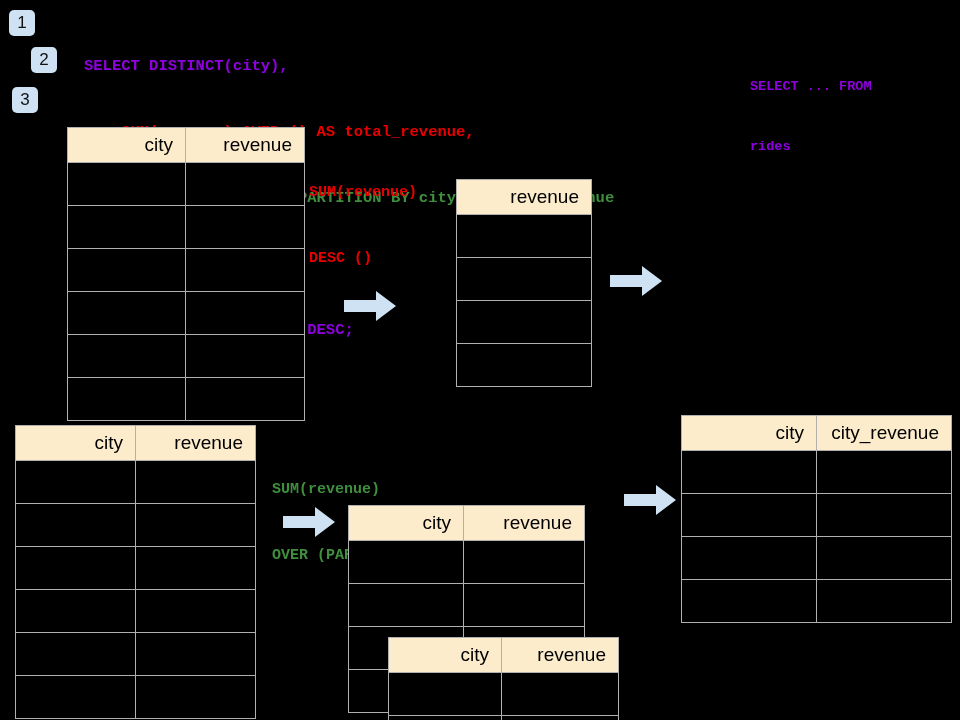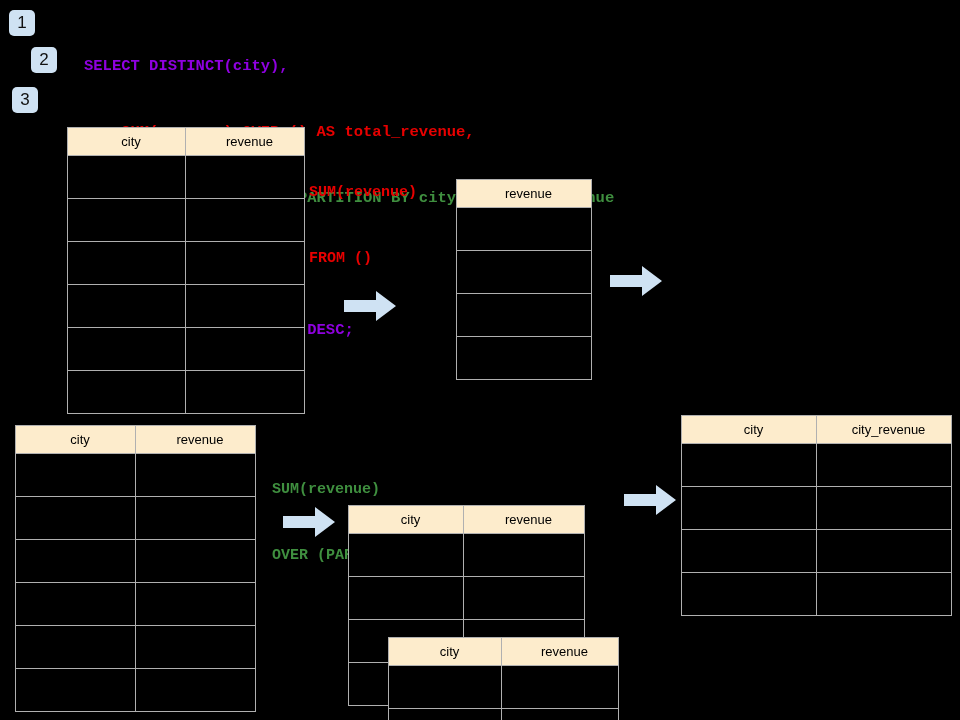--- a/index.html
+++ b/index.html
@@ -75,23 +75,23 @@
   .tbl th, .tbl td {
     border: 1px solid #b0b0b0;
     padding: 0;
     margin: 0;
   }
   .tbl th {
     background: #fdeccc;
     color: #000000;
     font-family: "Liberation Sans", sans-serif;
     font-weight: normal;
-    font-size: 13px;
-    text-align: center;
-    padding: 6px 0 6px 9px;
+    font-size: 19px;
+    text-align: right;
+    padding: 6px 12px 6px 9px;
     height: 28px;
     box-sizing: border-box;
   }
   .tbl td {
     background: #000000;
     height: 42px;
   }
 
   
   .arrow {
@@ -108,24 +108,28 @@
   <div class="badge" style="left:12px; top:87px;">3</div>
 
   <div class="sql" style="left:84px; top:11px;">
     <div class="sql-line c-purple">SELECT DISTINCT(city),</div>
     <div class="sql-line c-red">    SUM(revenue) OVER () AS total_revenue,</div>
     <div class="sql-line c-green">    SUM(revenue) OVER (PARTITION BY city) as city_revenue</div>
     <div class="sql-line c-purple">  FROM rides</div>
     <div class="sql-line c-purple">  ORDER by city_revenue DESC;</div>
   </div>
 
+  <div class="note c-purple" style="left:750px; top:37px;">
+    <div>SELECT ... FROM</div>
+    <div>rides</div>
+  </div>
 
   <div class="annot c-red" style="left:309px; top:138px;">
     <div>SUM(revenue)</div>
-    <div>FROM ()</div>
+    <div>DESC ()</div>
   </div>
 
   <div class="annot c-green" style="left:272px; top:435px;">
     <div>SUM(revenue)</div>
     <div>OVER (PARTITION</div>
   </div>
 
   <table class="tbl" style="left:67px; top:127px; width:237px;">
     <colgroup>
         <col style="width:118px">

